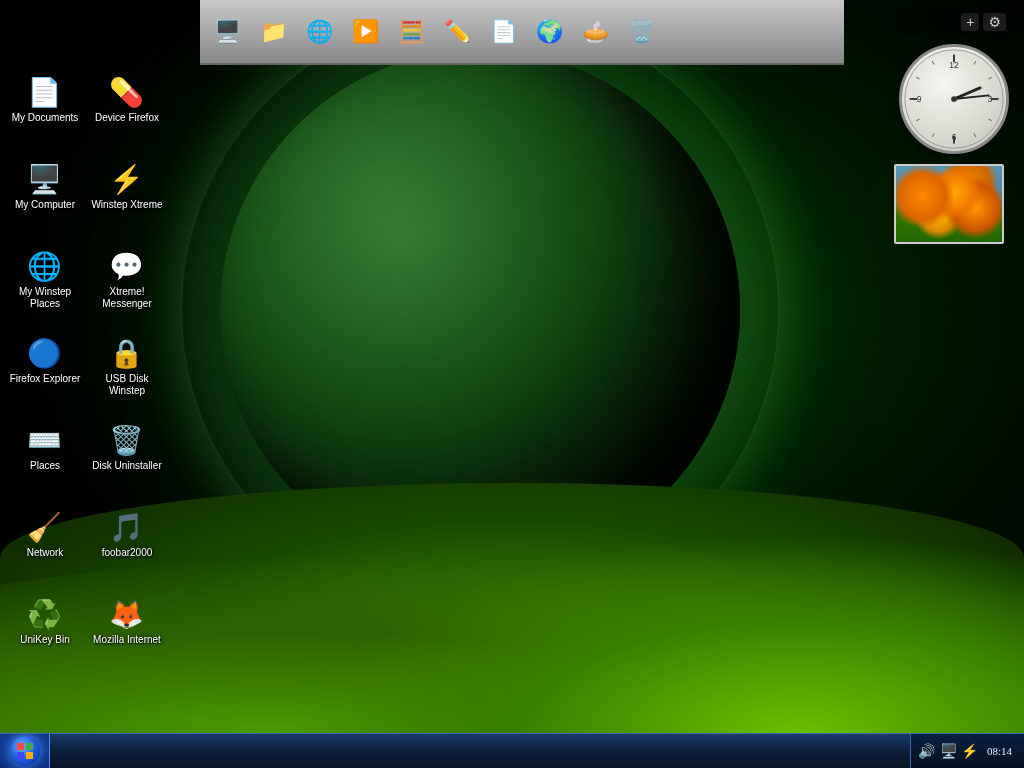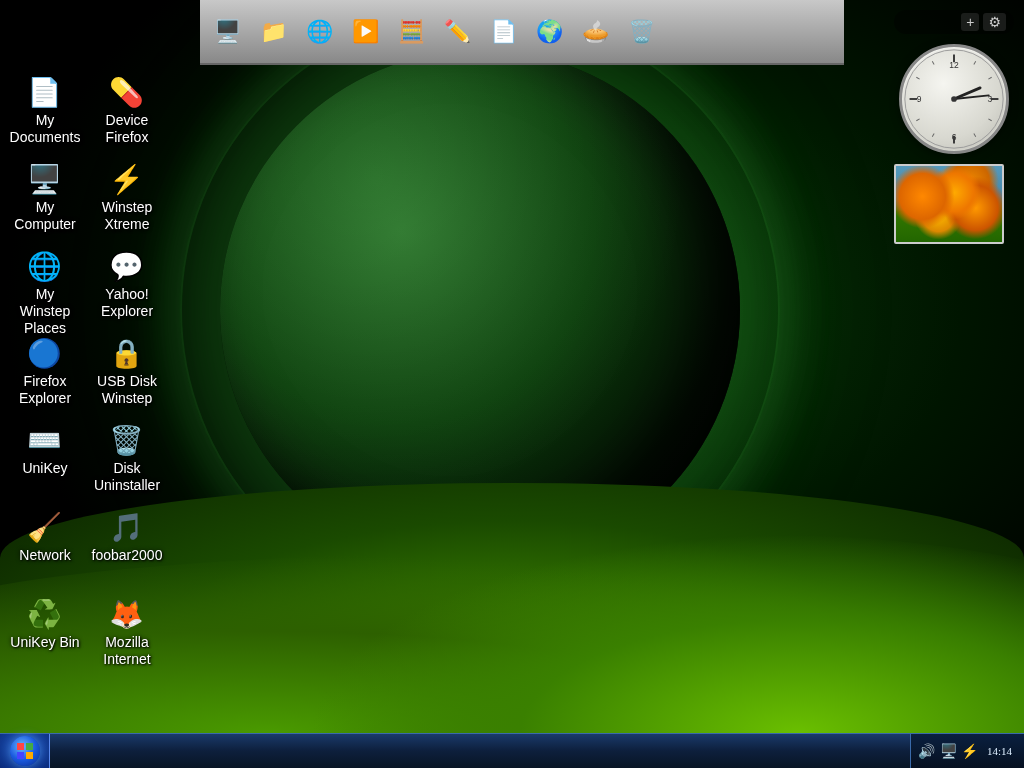--- a/index.html
+++ b/index.html
@@ -227,21 +227,21 @@
       height: 32px;
       margin-bottom: 4px;
       display: flex;
       align-items: center;
       justify-content: center;
       font-size: 26px;
       flex-shrink: 0;
     }
 
     .icon-label {
-      font-size: 14px;
+      font-size: 10px;
       color: white;
       text-shadow: 1px 1px 2px black, 0 0 4px black;
       line-height: 1.2;
       max-width: 74px;
       word-wrap: break-word;
     }
 
     
     #sidebar-widgets {
       position: absolute;
@@ -355,33 +355,33 @@
       <div class="desktop-icon">
         <div class="icon-img" style="font-size: 28px;">⚡</div>
         <span class="icon-label">Winstep Xtreme</span>
       </div>
       <div class="desktop-icon">
         <div class="icon-img" style="font-size: 28px;">🌐</div>
         <span class="icon-label">My Winstep Places</span>
       </div>
       <div class="desktop-icon">
         <div class="icon-img" style="font-size: 28px;">💬</div>
-        <span class="icon-label">Yahoo! Explorer</span>
+        <span class="icon-label">Xtreme! Messenger</span>
       </div>
       <div class="desktop-icon">
         <div class="icon-img" style="font-size: 28px;">🔵</div>
         <span class="icon-label">Firefox Explorer</span>
       </div>
       <div class="desktop-icon">
         <div class="icon-img" style="font-size: 28px;">🔒</div>
         <span class="icon-label">USB Disk Winstep</span>
       </div>
       <div class="desktop-icon">
         <div class="icon-img" style="font-size: 28px;">⌨️</div>
-        <span class="icon-label">UniKey</span>
+        <span class="icon-label">Places</span>
       </div>
       <div class="desktop-icon">
         <div class="icon-img" style="font-size: 28px;">🗑️</div>
         <span class="icon-label">Disk Uninstaller</span>
       </div>
       <div class="desktop-icon">
         <div class="icon-img" style="font-size: 28px;">🧹</div>
         <span class="icon-label">Network</span>
       </div>
       <div class="desktop-icon">
@@ -450,17 +450,17 @@
           <rect x="1" y="10" width="7" height="7" fill="#44f"></rect>
           <rect x="10" y="10" width="7" height="7" fill="#fa0"></rect>
         </svg>
       </div>
     </button>
     <div id="taskbar-middle"></div>
     <div id="taskbar-tray">
       <span class="tray-icon">🔊</span>
       <span class="tray-icon">🖥️</span>
       <span class="tray-icon">⚡</span>
-      <span class="clock">14:14</span>
+      <span class="clock">08:14</span>
     </div>
   </div>
 
 </div>
 
 </body></html>

